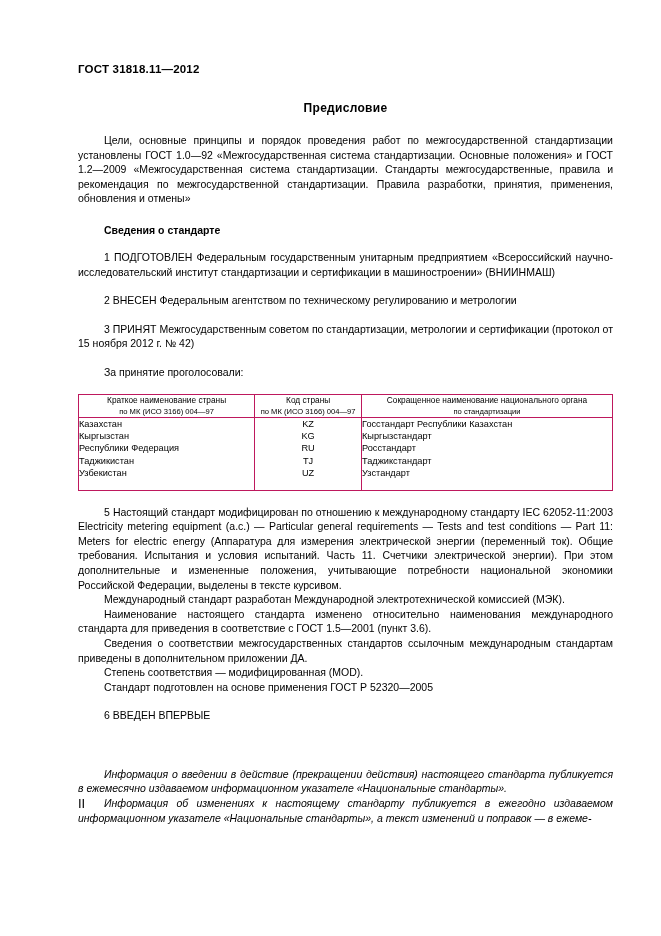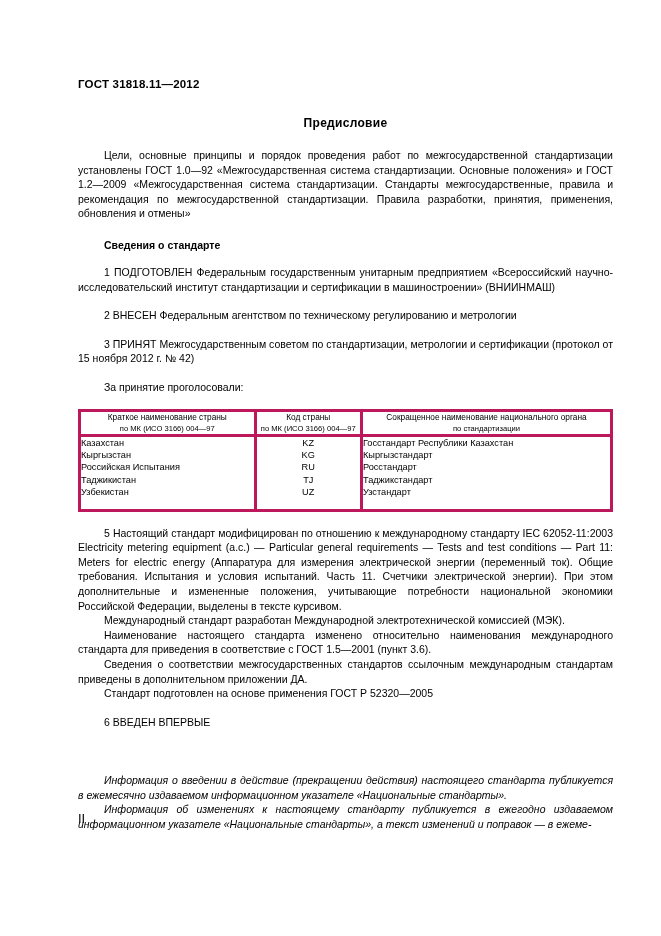--- a/index.html
+++ b/index.html
@@ -10,21 +10,21 @@
   body {
     width: 661px;
     height: 936px;
     font-family: "Liberation Sans", sans-serif;
     color: #000000;
     position: relative;
     overflow: hidden;
   }
   .page {
     position: absolute;
-    left: 0; top: 16px;
+    left: 0; top: 1px;
     width: 661px;
     height: 832px;
     box-sizing: border-box;
     padding: 62px 48px 0 78px;
   }
   .header {
     font-size: 11.5px;
     font-weight: bold;
     letter-spacing: 0.2px;
     margin-bottom: 26px;
@@ -54,21 +54,21 @@
     margin-top: 18px;
     text-indent: 26px;
   }
   table.country-table {
     width: 100%;
     border-collapse: collapse;
     margin-top: 14px;
     font-size: 9px;
   }
   table.country-table td, table.country-table th {
-    border: 3px solid #be185d;
+    border: 1px solid #be185d;
     padding: 0;
   }
   .th-cell {
     text-align: center;
     font-weight: normal;
     font-size: 8.3px;
     line-height: 11px;
     padding: 8px 4px 9px 4px;
     vertical-align: middle;
   }
@@ -146,21 +146,21 @@
         <td class="body-cell col1" style="border-top:none;border-bottom:none;padding-top:0;padding-bottom:0">Казахстан</td>
         <td class="body-cell col2 center" style="border-top:none;border-bottom:none;padding-top:0;padding-bottom:0">KZ</td>
         <td class="body-cell col3" style="border-top:none;border-bottom:none;padding-top:0;padding-bottom:0">Госстандарт Республики Казахстан</td>
       </tr>
       <tr>
         <td class="body-cell col1" style="border-top:none;border-bottom:none;padding-top:0;padding-bottom:0">Кыргызстан</td>
         <td class="body-cell col2 center" style="border-top:none;border-bottom:none;padding-top:0;padding-bottom:0">KG</td>
         <td class="body-cell col3" style="border-top:none;border-bottom:none;padding-top:0;padding-bottom:0">Кыргызстандарт</td>
       </tr>
       <tr>
-        <td class="body-cell col1" style="border-top:none;border-bottom:none;padding-top:0;padding-bottom:0">Российская Испытания</td>
+        <td class="body-cell col1" style="border-top:none;border-bottom:none;padding-top:0;padding-bottom:0">Республики Федерация</td>
         <td class="body-cell col2 center" style="border-top:none;border-bottom:none;padding-top:0;padding-bottom:0">RU</td>
         <td class="body-cell col3" style="border-top:none;border-bottom:none;padding-top:0;padding-bottom:0">Росстандарт</td>
       </tr>
       <tr>
         <td class="body-cell col1" style="border-top:none;border-bottom:none;padding-top:0;padding-bottom:0">Таджикистан</td>
         <td class="body-cell col2 center" style="border-top:none;border-bottom:none;padding-top:0;padding-bottom:0">TJ</td>
         <td class="body-cell col3" style="border-top:none;border-bottom:none;padding-top:0;padding-bottom:0">Таджикстандарт</td>
       </tr>
       <tr>
         <td class="body-cell col1" style="border-top:none;padding-top:0;padding-bottom:10px">Узбекистан</td>
@@ -168,20 +168,21 @@
         <td class="body-cell col3" style="border-top:none;padding-top:0;padding-bottom:10px">Узстандарт</td>
       </tr>
     </tbody>
   </table>
 
 
   <p class="indent gap">5  Настоящий стандарт модифицирован по отношению к международному стандарту IEC 62052-11:2003 Electricity metering equipment (a.c.) — Particular general requirements — Tests and test conditions — Part 11: Meters for electric energy (Аппаратура для измерения электрической энергии (переменный ток). Общие требования. Испытания и условия испытаний. Часть 11. Счетчики электрической энергии). При этом дополнительные и измененные положения, учитывающие потребности национальной экономики Российской Федерации, выделены в тексте курсивом.</p>
   <p class="indent">Международный стандарт разработан Международной электротехнической комиссией (МЭК).</p>
   <p class="indent">Наименование настоящего стандарта изменено относительно наименования международного стандарта для приведения в соответствие с ГОСТ 1.5—2001 (пункт 3.6).</p>
   <p class="indent">Сведения о соответствии межгосударственных стандартов ссылочным международным стандартам приведены в дополнительном приложении ДА.</p>
+  <p class="indent">Степень соответствия — модифицированная (MOD).</p>
   <p class="indent">Стандарт подготовлен на основе применения ГОСТ Р 52320—2005</p>
 
   <p class="indent gap">6  ВВЕДЕН ВПЕРВЫЕ</p>
 
   <div class="italic-block">
     <p class="indent">Информация о введении в действие (прекращении действия) настоящего стандарта публикуется в ежемесячно издаваемом информационном указателе «Национальные стандарты».</p>
     <p class="indent">Информация об изменениях к настоящему стандарту публикуется в ежегодно издаваемом информационном указателе «Национальные стандарты», а текст изменений и поправок — в ежеме-</p>
   </div>
 
   <div class="page-num">II</div>

